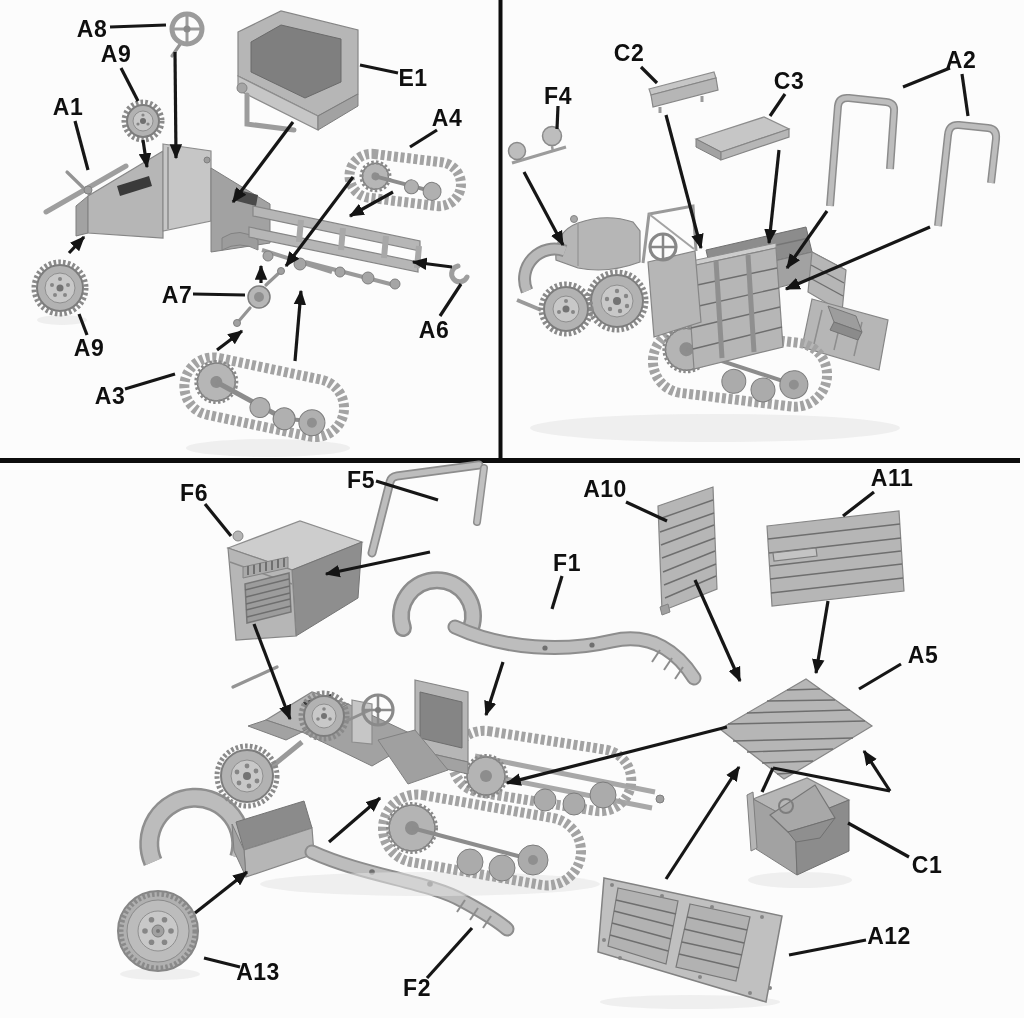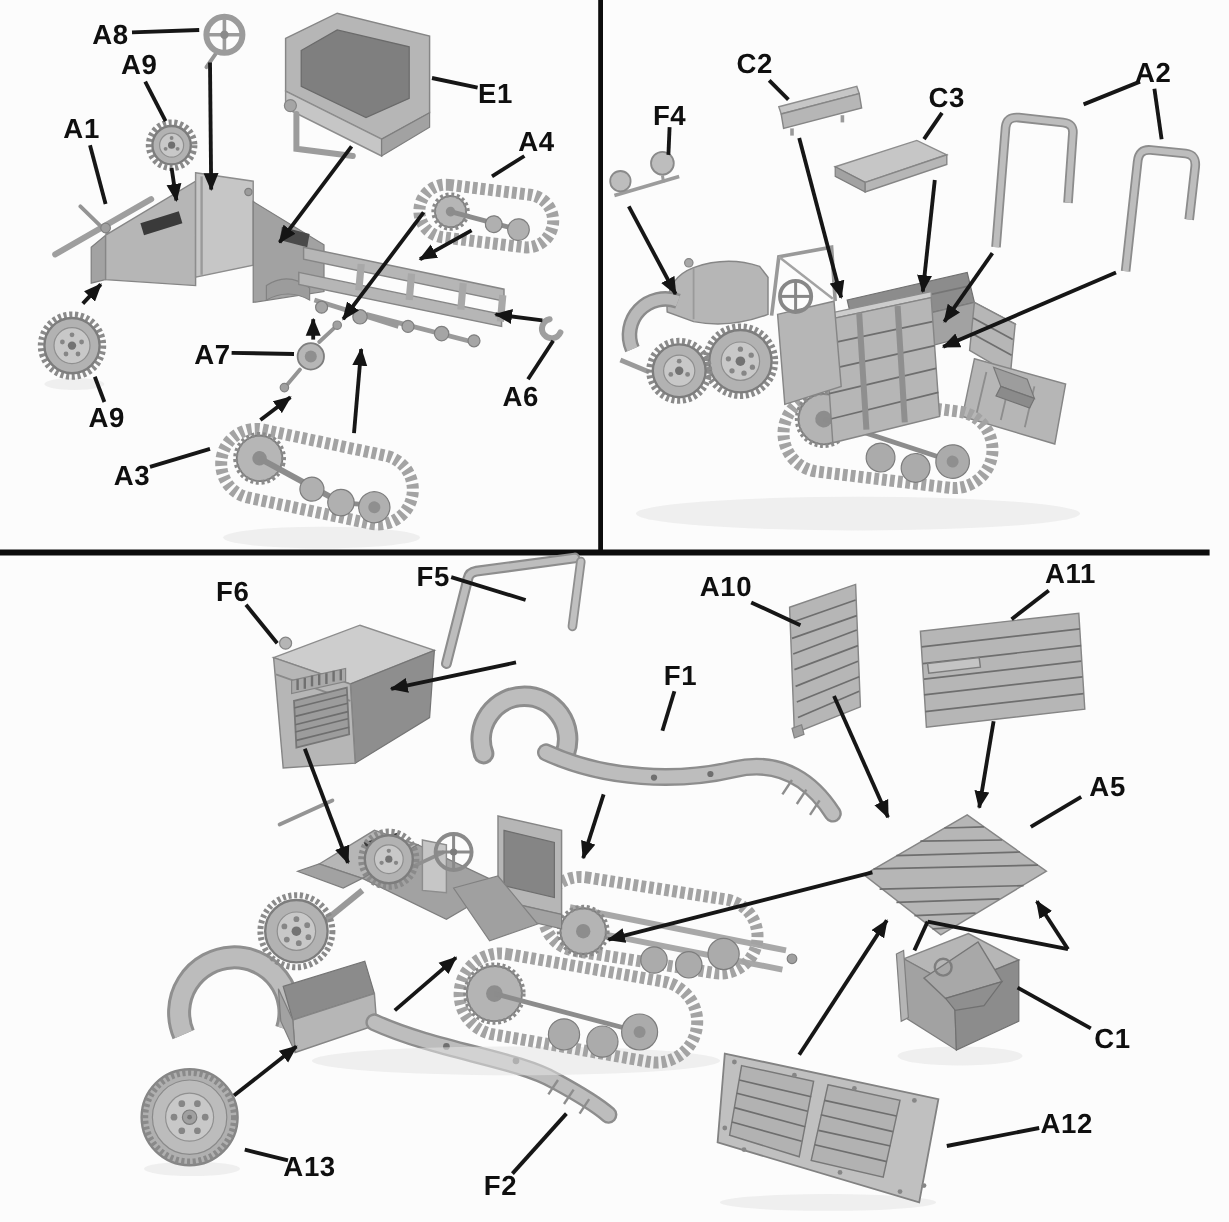--- a/index.html
+++ b/index.html
@@ -1,17 +1,17 @@
 <!DOCTYPE html>
 <html><head>
 <meta charset="utf-8">
 <style>
   html,body{margin:0;padding:0;background:#fcfcfc;}
   .canvas{position:relative;width:1008px;height:1018px;background:#fcfcfc;overflow:hidden;
-          font-family:"Liberation Sans",sans-serif;}
+          font-family:"Liberation Sans",sans-serif;padding-left:12px;}
   svg{position:absolute;left:0;top:0;}
   .callout{font-family:"Liberation Sans","DejaVu Sans",sans-serif;font-weight:700;font-size:23px;
            fill:#0f0f0f;letter-spacing:.5px;}
   .leader{stroke:#161616;stroke-width:3.2;fill:none;}
   .arrow{stroke:#161616;stroke-width:3.2;fill:none;}
   .divider{stroke:#0d0d0d;}
   .s1{fill:#c6c6c6;stroke:#8d8d8d;stroke-width:1.2;}
   .s2{fill:#b6b6b6;stroke:#868686;stroke-width:1.2;}
   .s3{fill:#a2a2a2;stroke:#7e7e7e;stroke-width:1;}
   .s4{fill:#8c8c8c;stroke:#707070;stroke-width:1;}

